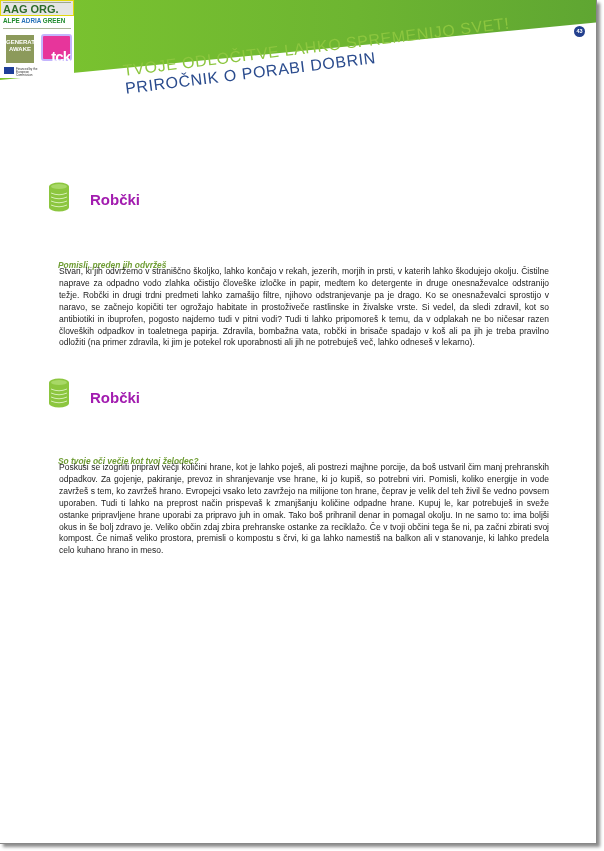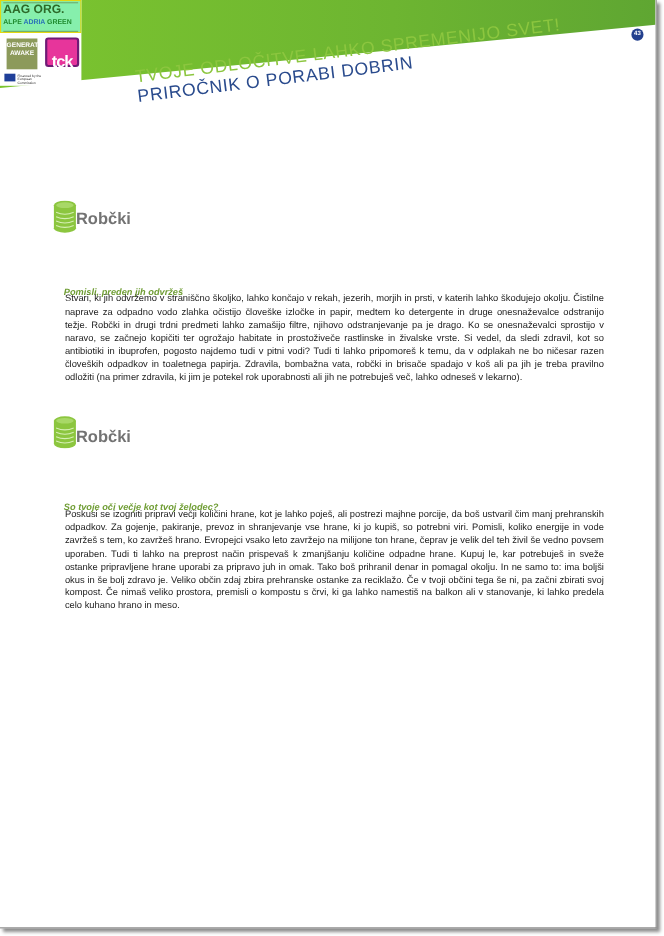--- a/index.html
+++ b/index.html
@@ -17,22 +17,22 @@
   .banner {
     position: absolute; left: 0; top: 0; width: 596px; height: 80px;
     background: linear-gradient(90deg, #7cc52f 0%, #6db531 60%, #5fa632 100%);
     clip-path: polygon(0 0, 100% 0, 100% 28%, 0 100%);
   }
   .logo-block {
     position: absolute; left: 0; top: 0; width: 74px; height: 78px;
     background: #fff;
   }
   .logo-aag {
-    position: absolute; left: 0; top: 0; width: 74px; height: 30px;
-    background: #86efac; border: 1px solid #e2d810; box-sizing: border-box;
+    position: absolute; left: 0; top: 0; width: 74px; height: 16px;
+    background: #e5e5e5; border: 1px solid #e2d810; box-sizing: border-box;
   }
   .logo-aag .tiny { position:absolute; left:2px; top:1px; width:68px; height:1px; background:#556b2f; opacity:.5; }
   .logo-aag .tiny2 { position:absolute; left:2px; top:27px; width:68px; height:1px; background:#556b2f; opacity:.5; }
   .logo-aag .big {
     position: absolute; left: 2px; top: 2px; font-weight: bold; font-size: 11px; color: #2d6a2a; letter-spacing: 0px; white-space: nowrap;
   }
   .logo-aag .sub {
     position: absolute; left: 2px; top: 16px; font-weight: bold; font-size: 6.3px; color: #1f8a2e; white-space: nowrap;
   }
   .logo-aag .sub .a { color:#2a73b8; }
@@ -41,40 +41,40 @@
     background: #8c9a5b; color: #fff; font-size: 6px; font-weight: bold; line-height: 7px; text-align: center; box-sizing: border-box; padding-top: 4px;
   }
   .logo-eu {
     position: absolute; left: 4px; top: 67px; width: 10px; height: 7px; background: #1f3f99;
   }
   .logo-eu-text {
     position:absolute; left: 16px; top: 68px; font-size: 3px; color:#333; width: 24px; line-height: 3px;
   }
   .logo-tck {
     position: absolute; left: 41px; top: 34px; width: 31px; height: 27px;
-    background: #e7359b; border-radius: 3px; border: 2px solid #701a75; box-sizing: border-box;
-    color: #fff; font-weight: bold; font-size: 15px; text-align: center; line-height: 42px; letter-spacing: -1px;
+    background: #e7359b; border-radius: 3px; border: 2px solid #c4b5fd; box-sizing: border-box;
+    color: #fff; font-weight: bold; font-size: 15px; text-align: right; line-height: 42px; letter-spacing: -1px;
   }
   .page-number {
     position: absolute; left: 574px; top: 26px; width: 11px; height: 11px; border-radius: 50%;
     background: #23408e; color: #fff; font-size: 5.5px; font-weight: bold; text-align: center; line-height: 11px;
   }
   .title-wrap {
     position: absolute; left: 122px; top: 62px; transform: rotate(-7deg); transform-origin: left top;
   }
   .title-1 {
     color: #8cc63f; font-size: 16px; letter-spacing: 0.6px; white-space: nowrap; line-height: 18px;
   }
   .title-2 {
     color: #2a4b8d; font-size: 16px; letter-spacing: 0.6px; white-space: nowrap; line-height: 18px;
   }
   .section { position: absolute; left: 48px; }
   .sec-icon { position: absolute; left: 0; top: 0; width: 22px; height: 30px; }
   .sec-title {
-    position: absolute; left: 21px; font-weight: bold; font-size: 15px; color: #737373; white-space: nowrap;
+    position: absolute; left: 42px; font-weight: bold; font-size: 15px; color: #a21caf; white-space: nowrap;
   }
   .sec-sub {
     position: absolute; left: 10px; font-style: italic; font-size: 8.4px; color: #6f9d34; white-space: nowrap; font-weight: bold; margin-top: 32px;
   }
   .sec-body {
     position: absolute; left: 11px; width: 490px; font-size: 8.5px; line-height: 11.9px; color: #222; text-align: justify; margin-top: 16px;
   }
   .sec-body p { margin: 0; }
 </style>
 </head>

